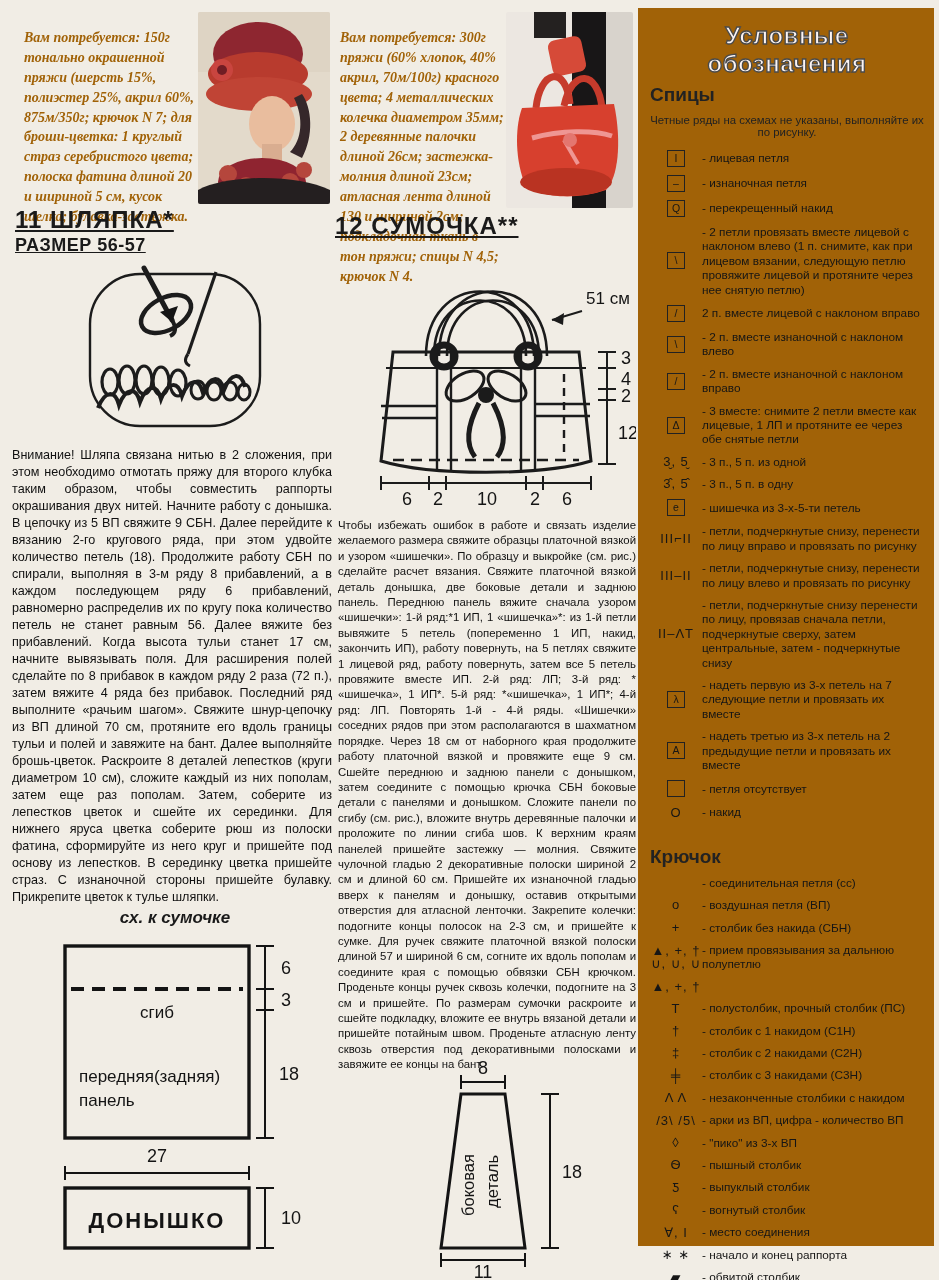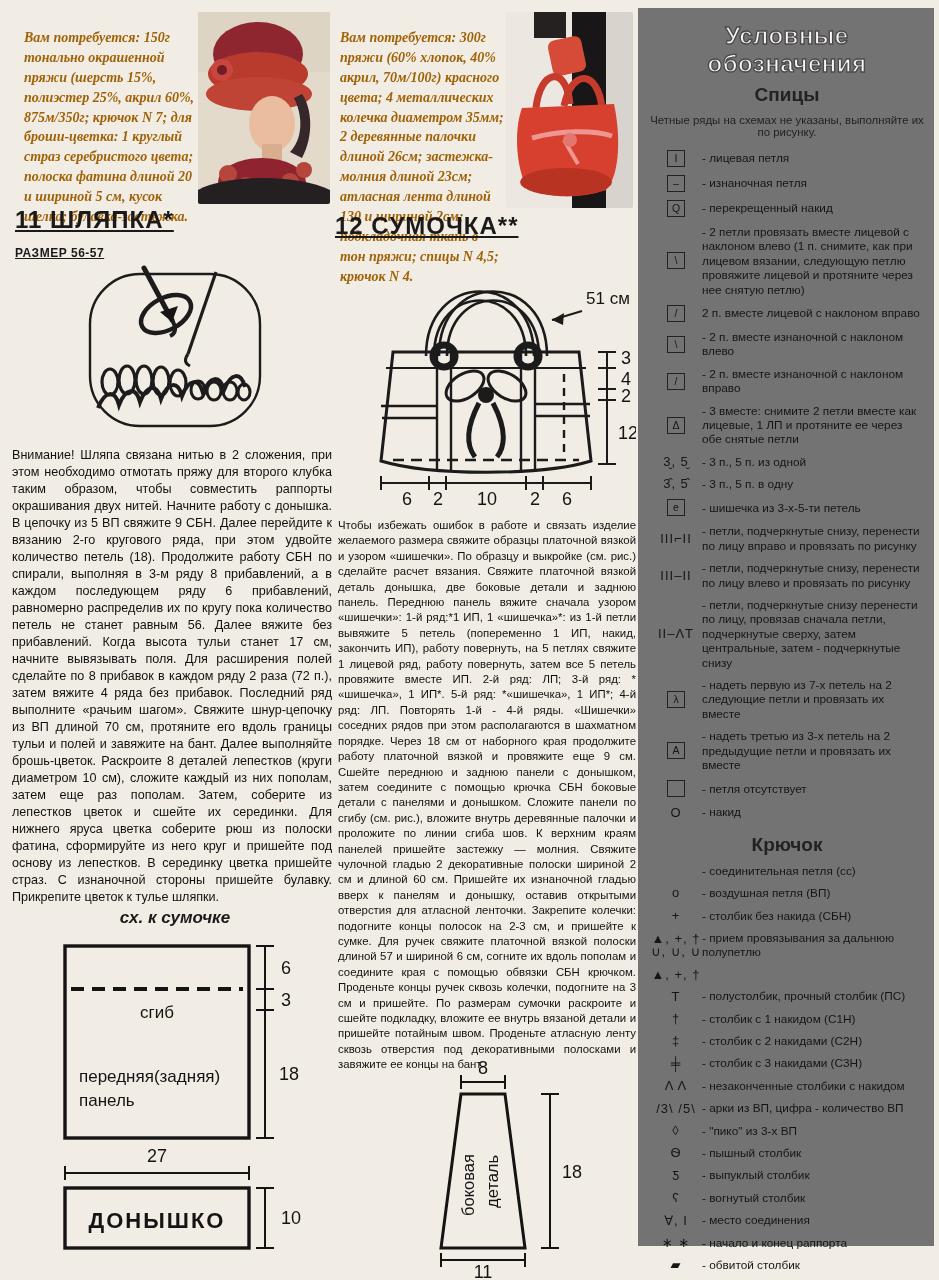--- a/index.html
+++ b/index.html
@@ -10,30 +10,30 @@
   .abs{position:absolute;}
   
   .materials{font-family:"Liberation Serif","DejaVu Serif",serif;font-style:italic;font-weight:700;
     font-size:14px;line-height:1.42;color:#a16207;}
   .materials .lead{font-weight:900;}
   
   .photo{overflow:hidden;border-radius:2px;}
   
   .sec-title{text-align:left;text-decoration:underline;}
   .sec-title .big{font-size:24px;font-weight:700;letter-spacing:1px;}
-  .sec-title .small{font-size:12px;font-weight:700;letter-spacing:.5px;margin-top:12px;}
+  .sec-title .small{font-size:18px;font-weight:700;letter-spacing:.5px;margin-top:1px;}
   
   .instr{font-size:12.6px;line-height:17px;text-align:justify;color:#111;}
   .instr-mid{font-size:11.4px;line-height:15.4px;}
   .sx-header{font-size:17px;font-weight:700;font-style:italic;text-align:center;}
   
-  .legend{background:#737373;padding:12px 10px 8px 12px;box-sizing:border-box;}
+  .legend{background:#a16207;padding:12px 10px 8px 12px;box-sizing:border-box;}
   .legend h1{margin:2px 0 6px 0;text-align:center;font-size:24px;font-weight:700;color:#fbf4f4;
     -webkit-text-stroke:1.3px #4a4a4a;text-shadow:0 0 1px #555;letter-spacing:.5px;}
-  .legend h2{margin:4px 0 8px 0;text-align:center;font-size:19px;font-weight:700;color:#222;}
+  .legend h2{margin:4px 0 8px 0;text-align:left;font-size:19px;font-weight:700;color:#222;}
   .legend .note{font-size:11.4px;text-align:center;margin-bottom:12px;color:#222;}
   .leg-row{display:flex;align-items:center;margin-bottom:8px;}
   .leg-sym{flex:0 0 52px;width:52px;display:flex;flex-direction:column;align-items:center;
     justify-content:center;font-size:14px;color:#161616;line-height:1;}
   .sym-box{display:inline-block;border:1.6px solid #222;min-width:14px;height:15px;line-height:14px;
     font-size:10.5px;text-align:center;padding:0 1px;}
   .sym-box:empty{display:none;}
   .sym-txt{font-size:13px;line-height:1.05;letter-spacing:1px;white-space:nowrap;}
   .sym-txt:empty{display:none;}
   .leg-text{font-size:11.8px;line-height:1.22;color:#151515;}
@@ -389,21 +389,21 @@
 
         </span>
         <span class="leg-text">- петли, подчеркнутые снизу перенести по лицу, провязав сначала петли, подчеркнутые сверху, затем центральные, затем - подчеркнутые снизу</span>
       </div>
 
       <div class="leg-row">
         <span class="leg-sym">
           <span class="sym-box">λ</span>
 
         </span>
-        <span class="leg-text">- надеть первую из 7-х петель на 2 следующие петли и провязать их вместе</span>
+        <span class="leg-text">- надеть первую из 3-х петель на 7 следующие петли и провязать их вместе</span>
       </div>
 
       <div class="leg-row">
         <span class="leg-sym">
           <span class="sym-box">A</span>
 
         </span>
         <span class="leg-text">- надеть третью из 3-х петель на 2 предыдущие петли и провязать их вместе</span>
       </div>
 
@@ -418,21 +418,21 @@
       <div class="leg-row">
         <span class="leg-sym">
 
           <span class="sym-txt">О</span>
 
         </span>
         <span class="leg-text">- накид</span>
       </div>
     </div>
 
-  <h2 style="margin-top:14px;">Крючок</h2>
+  <h2 style="margin-top:26px;">Крючок</h2>
 
   <div>
 
       <div class="leg-row">
         <span class="leg-sym">
           
           
           
         </span>
         <span class="leg-text">- соединительная петля (сс)</span>

